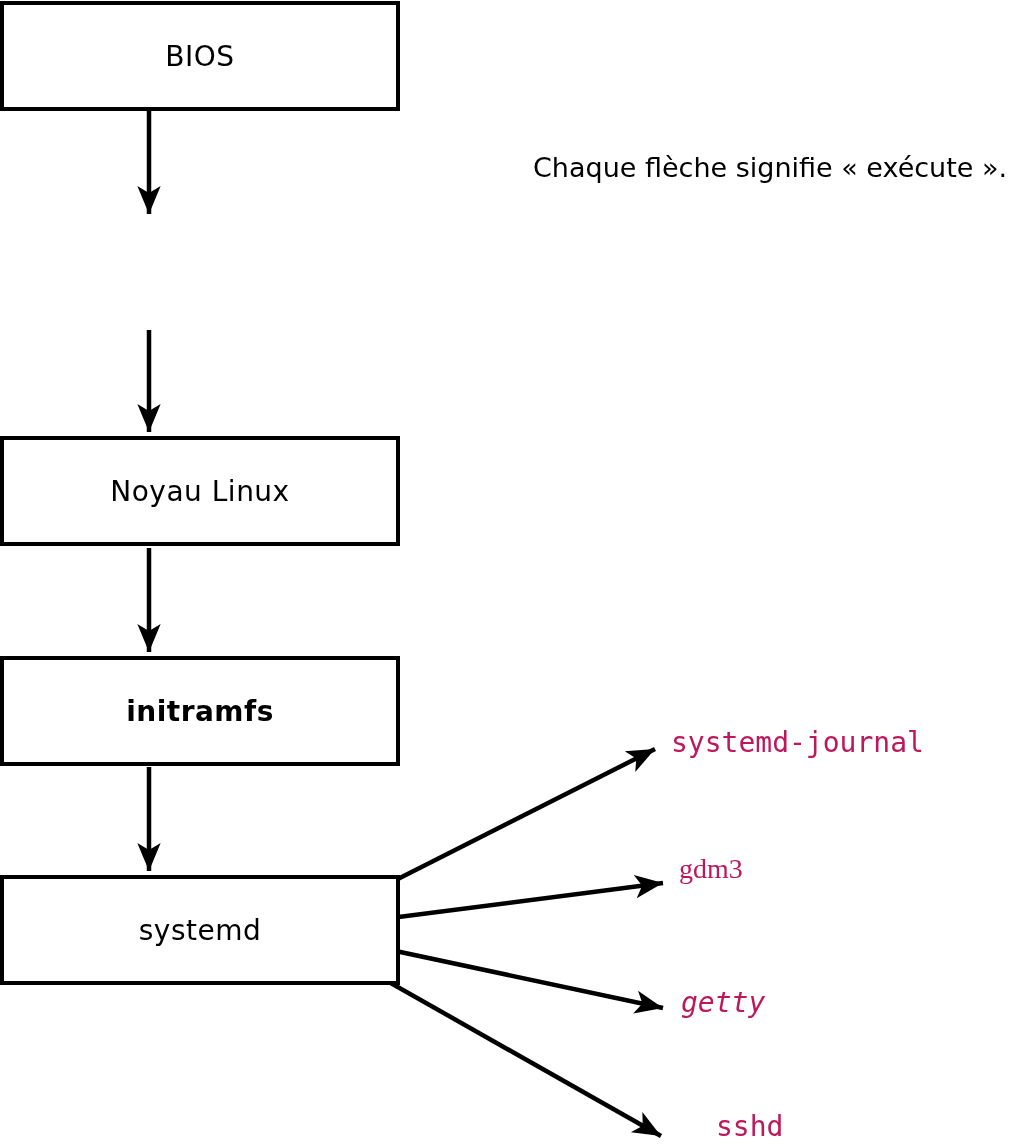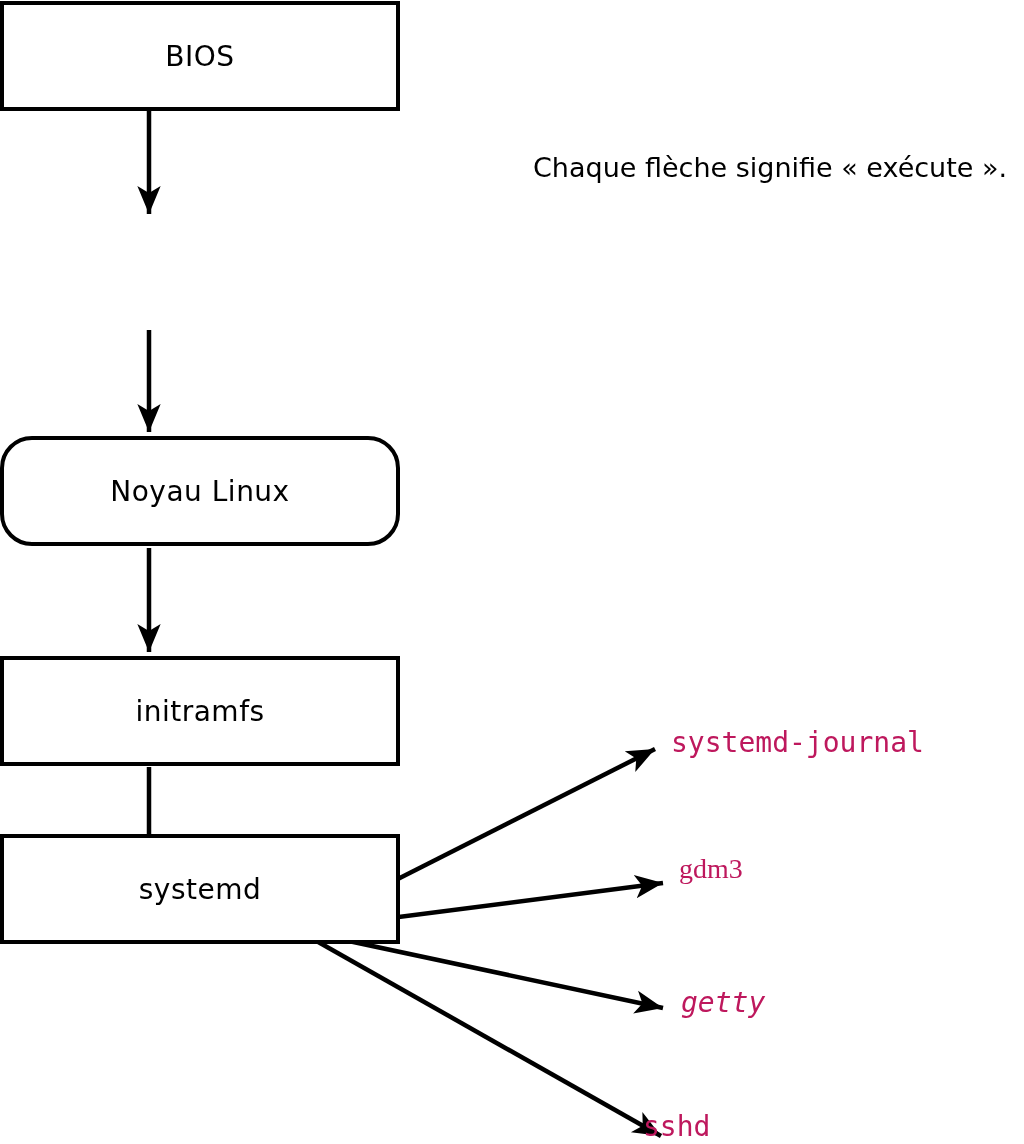--- a/index.html
+++ b/index.html
@@ -40,35 +40,35 @@
   .box-label {
     display: inline-block;
     text-align: left;
     font-size: 28px;
     line-height: 35px;
     color: #000000;
     letter-spacing: 0.5px;
   }
   .box-bios      { top: 1px;   }
   .box-chargeur  { top: 218px; }
-  .box-noyau     { top: 436px; border-radius: 32px; }
-  .box-initramfs { top: 656px; }
-  .box-systemd   { top: 834px; }
+  .box-noyau     { top: 436px; }
+  .box-initramfs { top: 656px; font-weight: bold; }
+  .box-systemd   { top: 875px; }
   .branch-label {
     position: absolute;
     font-family: "DejaVu Sans Mono", monospace;
     font-size: 28px;
     line-height: 32px;
     color: #be185d;
     white-space: nowrap;
   }
   .branch-journal { left: 671px; top: 727px; }
   .branch-gdm3    { left: 679px; top: 853px; font-family: Liberation Serif, serif; }
   .branch-getty   { left: 681px; top: 987px; font-style: italic; }
-  .branch-sshd    { left: 643px; top: 1111px; }
+  .branch-sshd    { left: 716px; top: 1111px; }
   .annotation {
     position: absolute;
     left: 533px;
     top: 151px;
     font-size: 27px;
     line-height: 33px;
     color: #000000;
     white-space: nowrap;
     text-align: right;
   }

